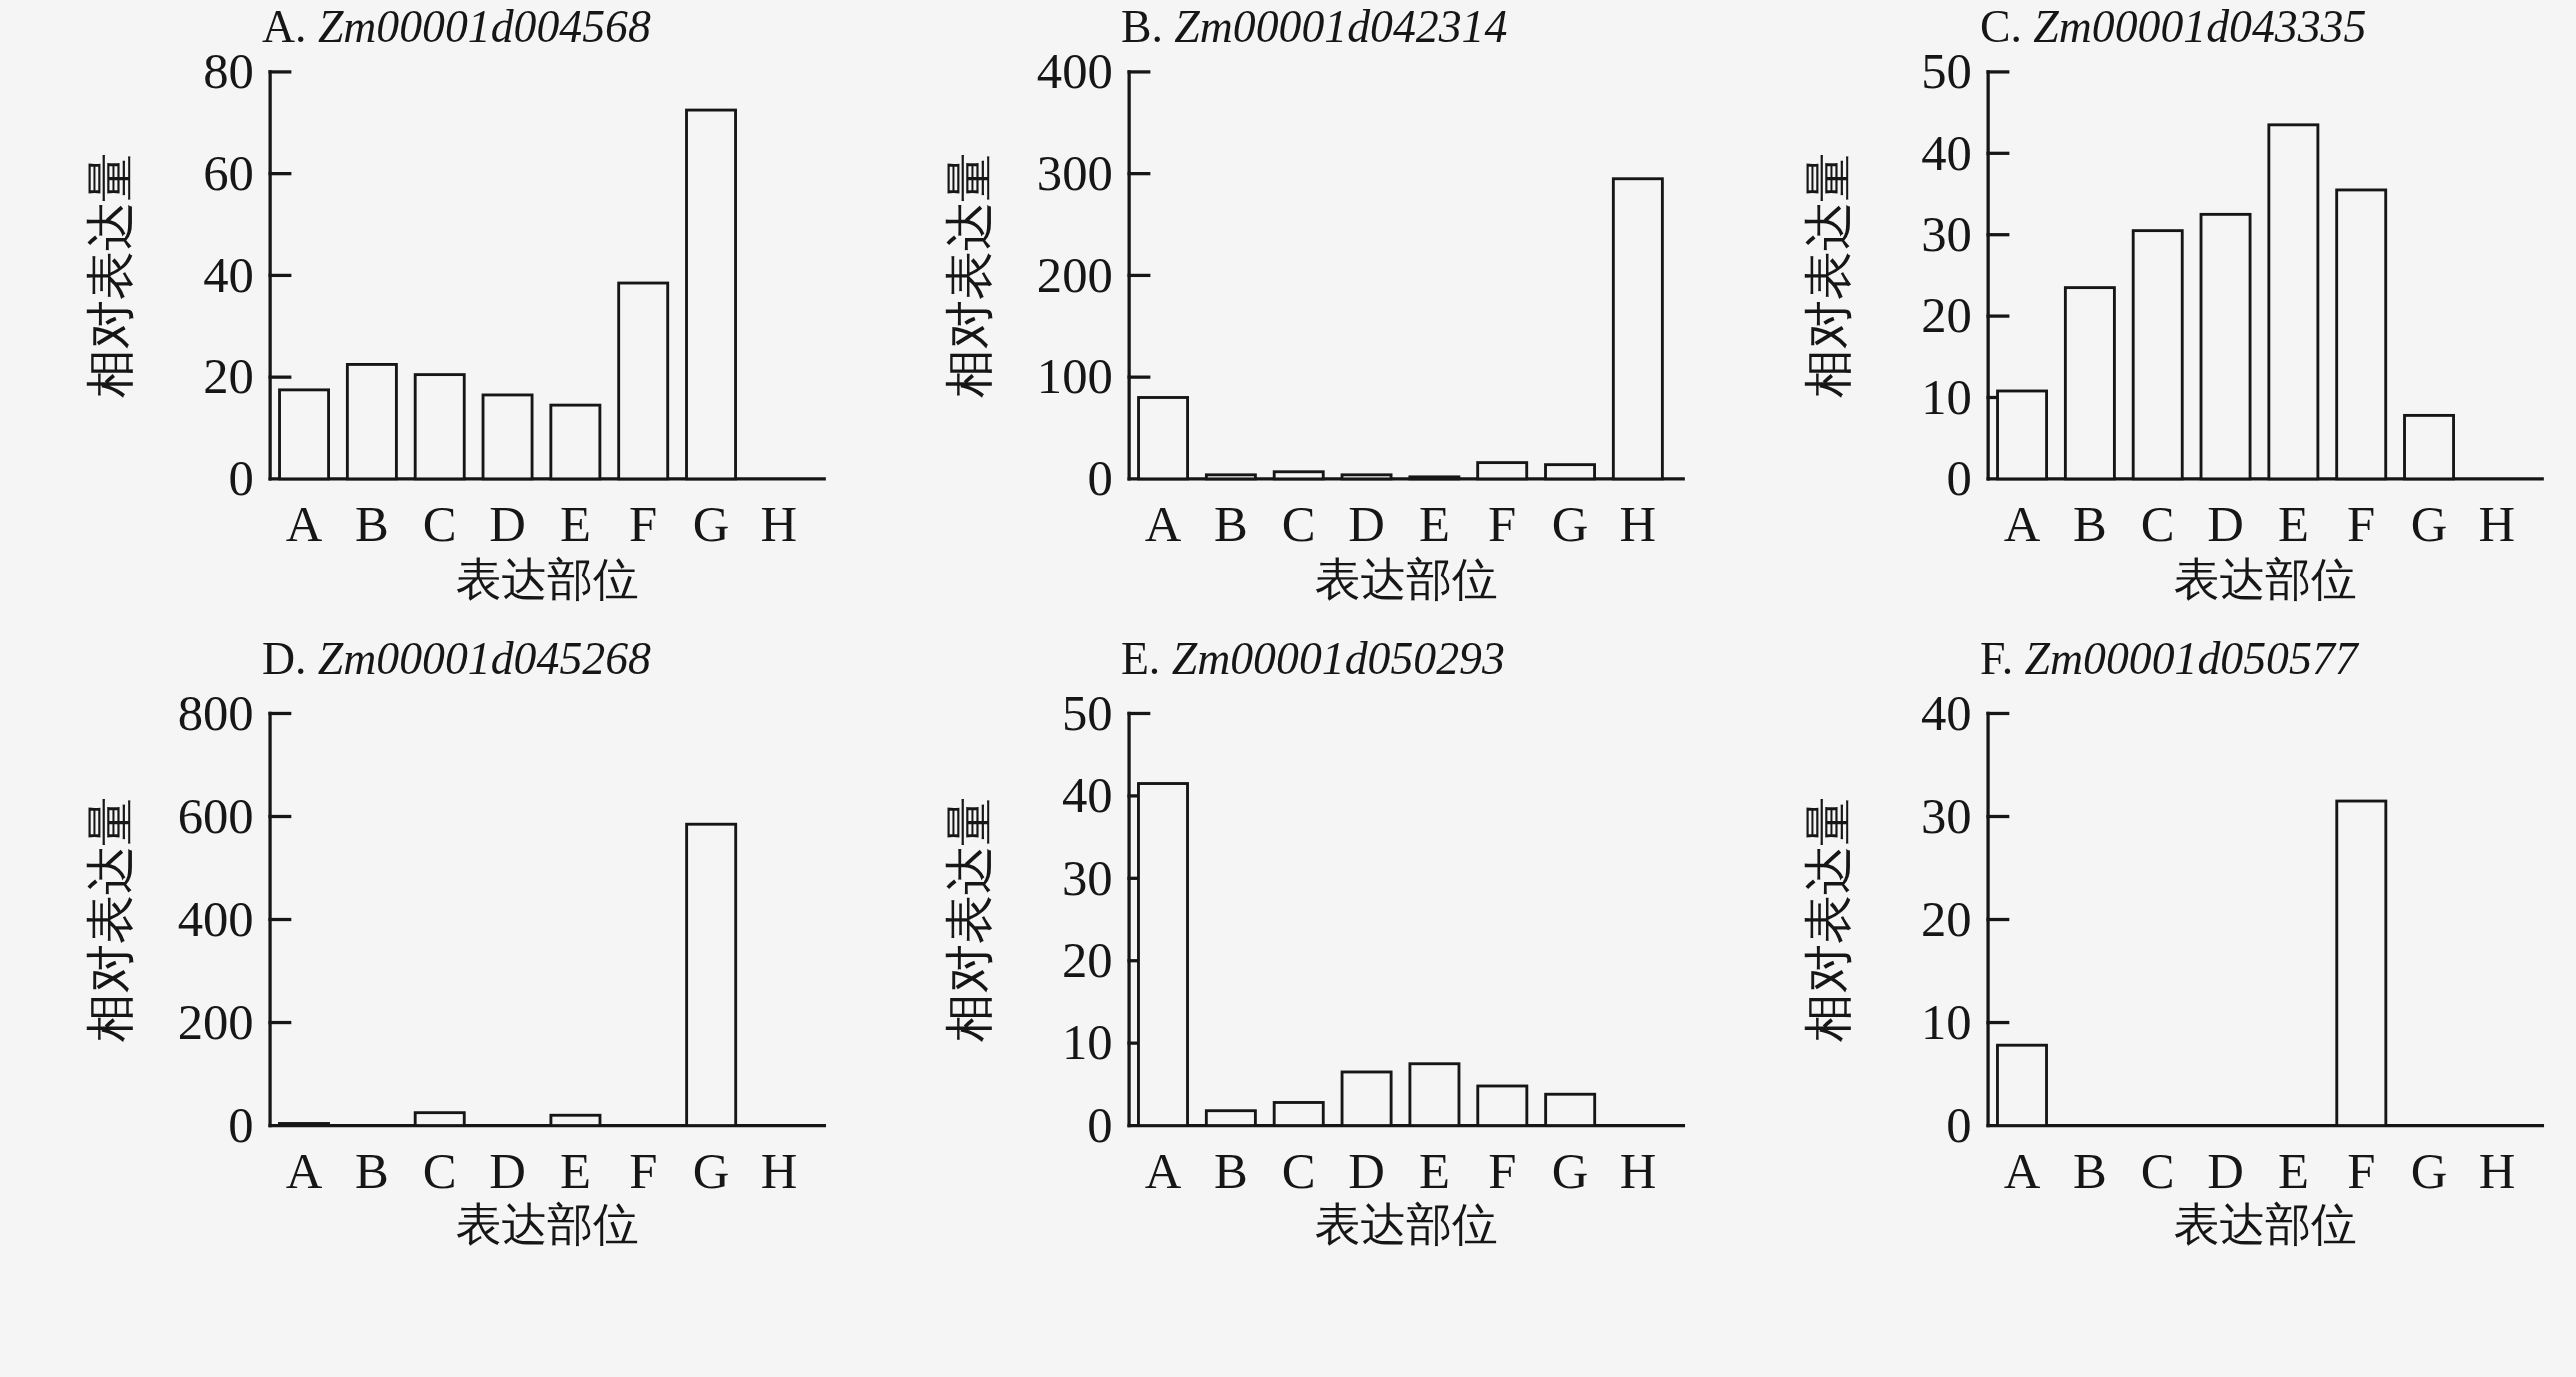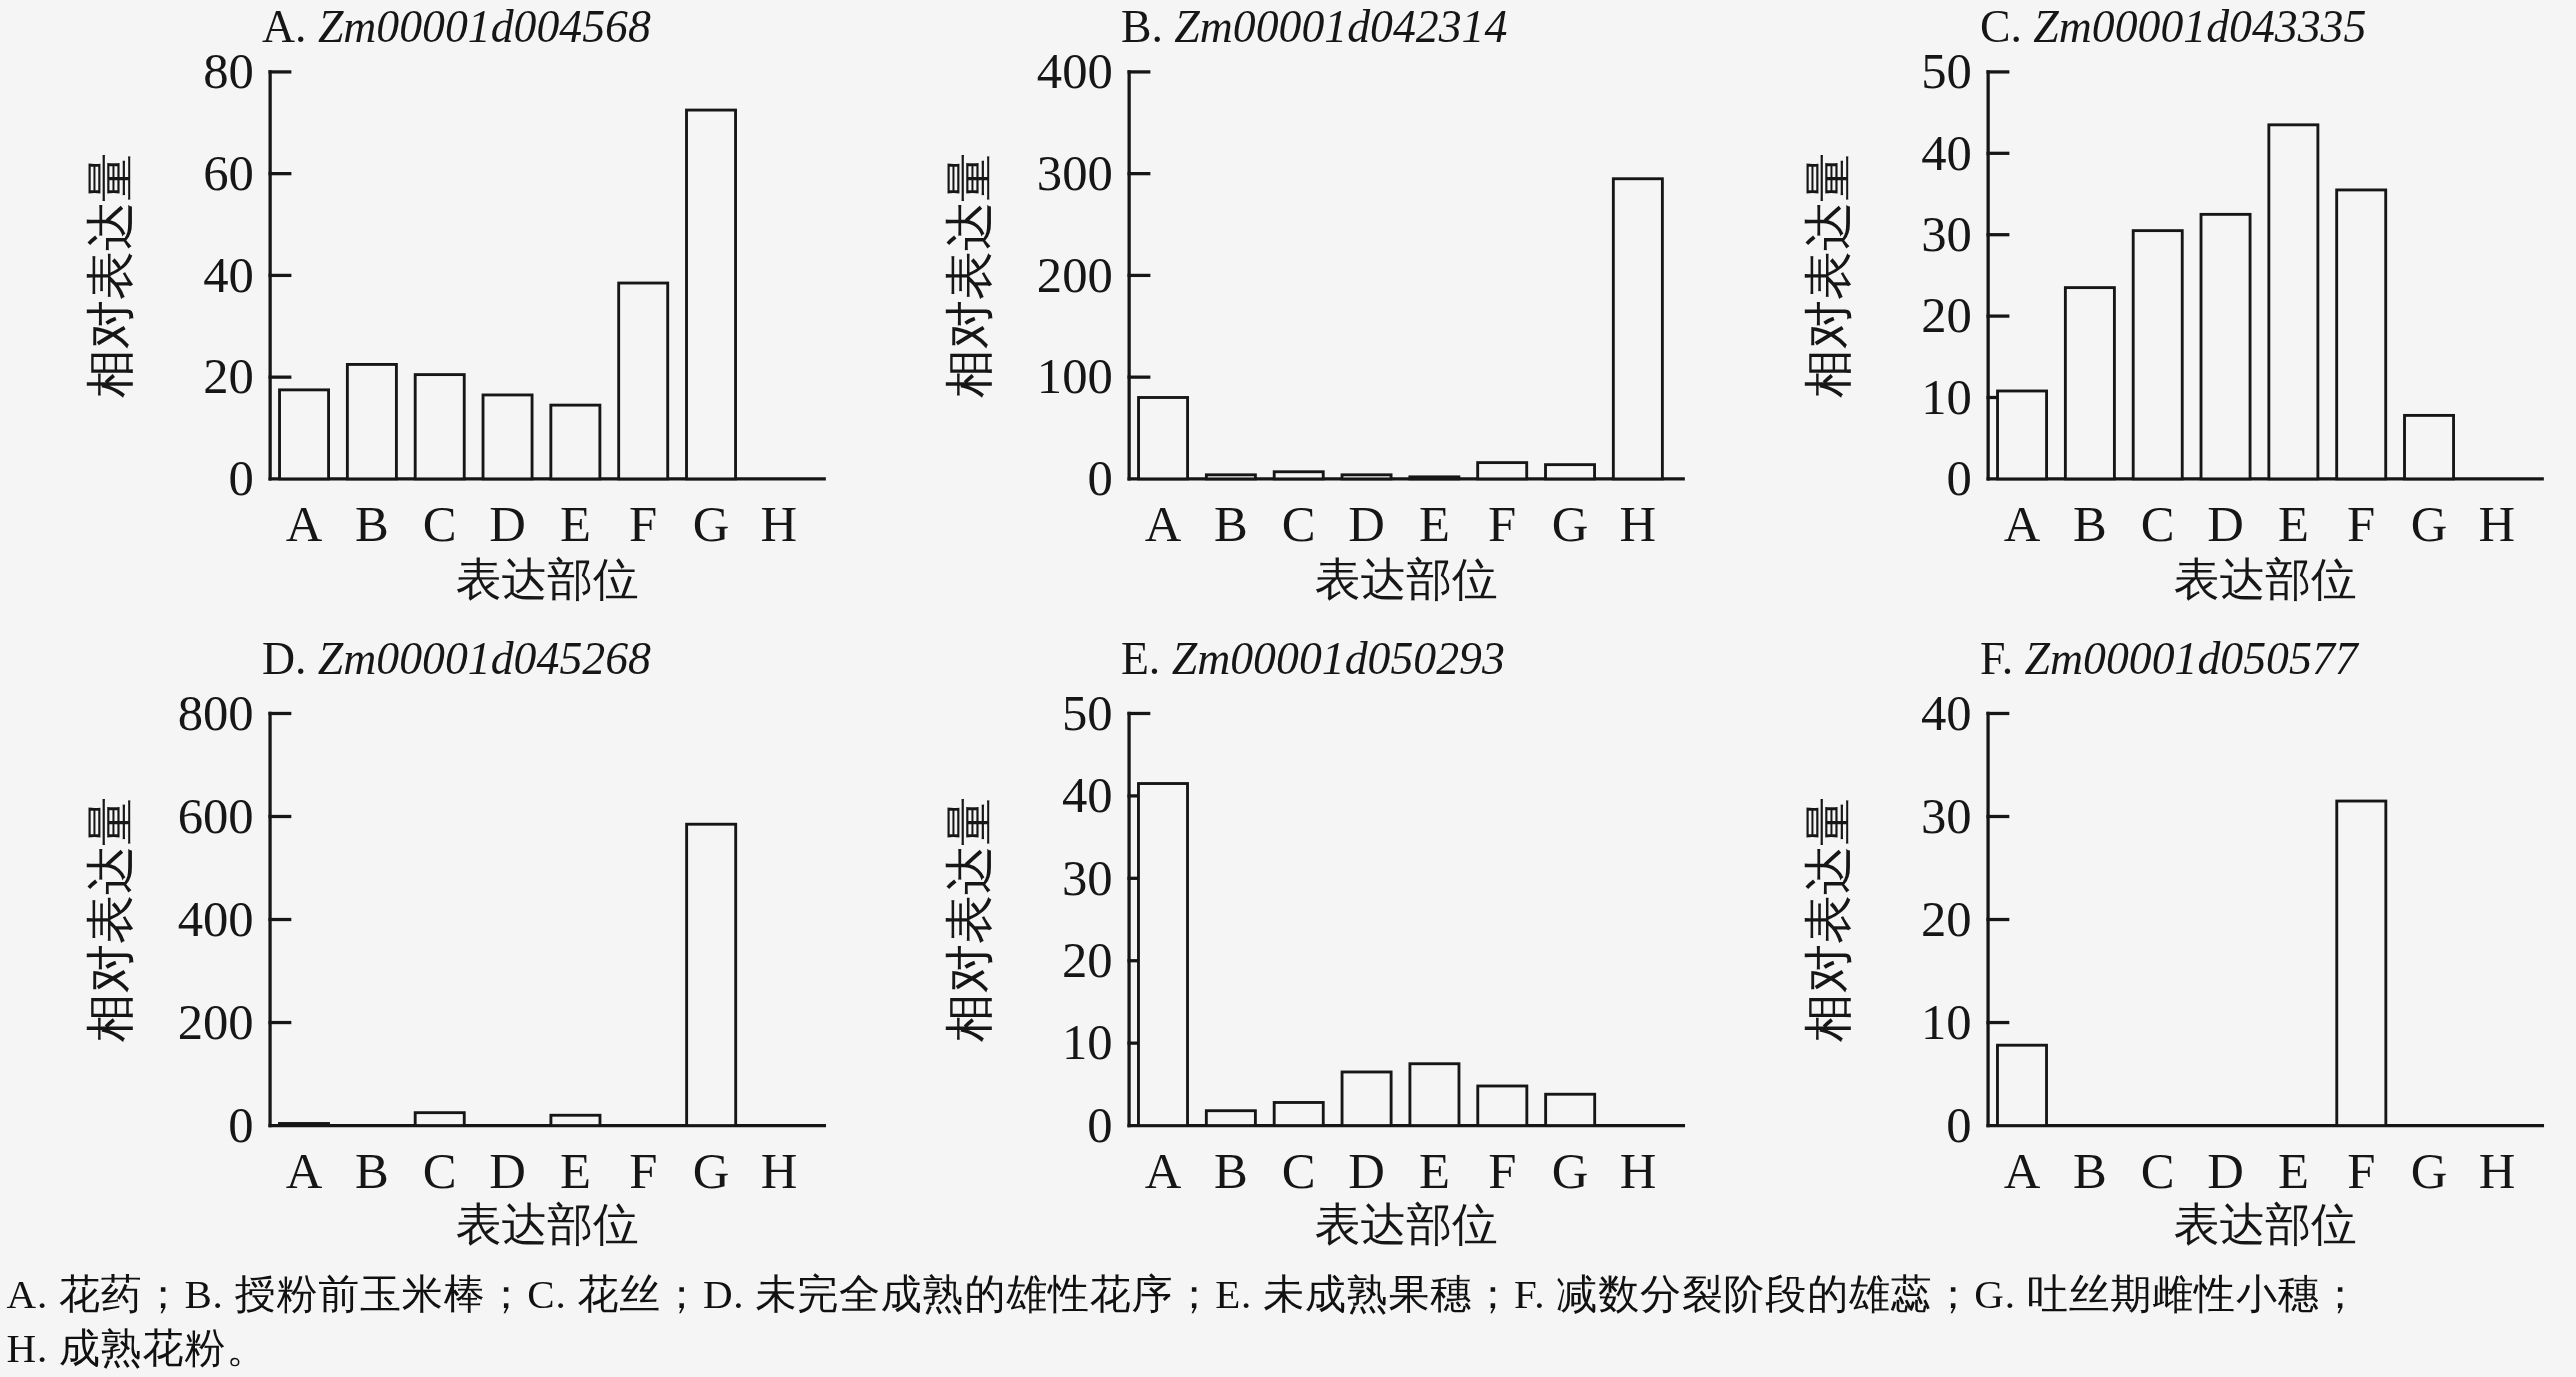--- a/index.html
+++ b/index.html
@@ -245,18 +245,14 @@
           <text x="537.5" y="698" font-size="62" text-anchor="middle">C</text>
           <text x="620.5" y="698" font-size="62" text-anchor="middle">D</text>
           <text x="703.5" y="698" font-size="62" text-anchor="middle">E</text>
           <text x="786.5" y="698" font-size="62" text-anchor="middle">F</text>
           <text x="869.5" y="698" font-size="62" text-anchor="middle">G</text>
           <text x="952.5" y="698" font-size="62" text-anchor="middle">H</text>
           <text x="669" y="762" font-size="56" text-anchor="middle">表达部位</text>
         </svg>
       </div>
     </div>
-  <div class="caption">
-    <div>A. 花药；B. 授粉前玉米棒；C. 花丝；D. 未完全成熟的雄性花序；E. 未成熟果穗；F. 减数分裂阶段的雄蕊；G. 吐丝期雌性小穗；</div>
-    <div>H. 成熟花粉。</div>
-  </div>
 </div>
 
 
 </body></html>

